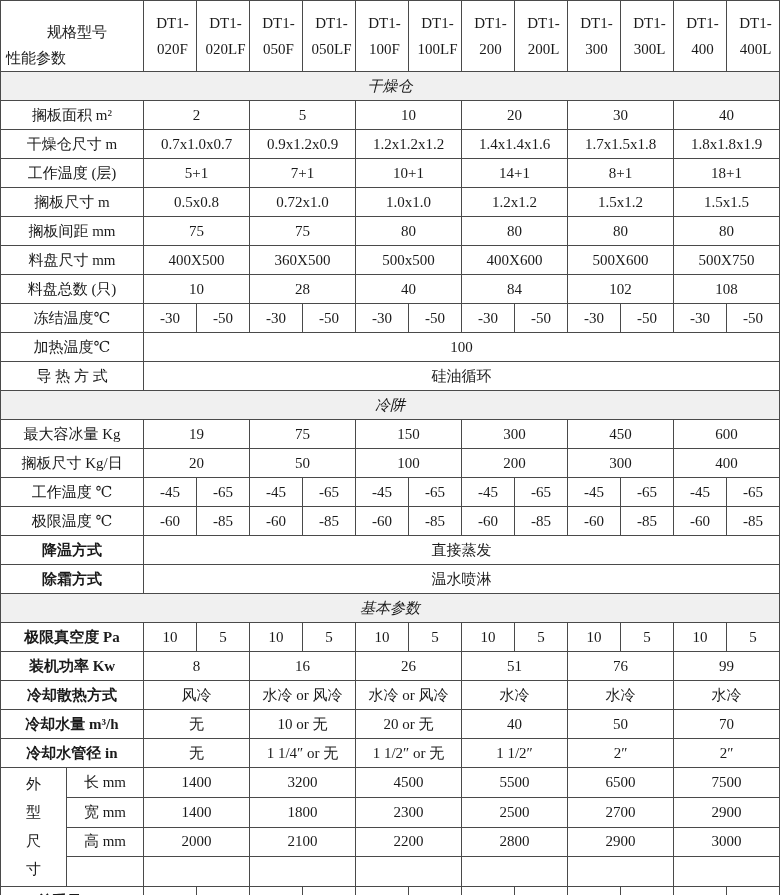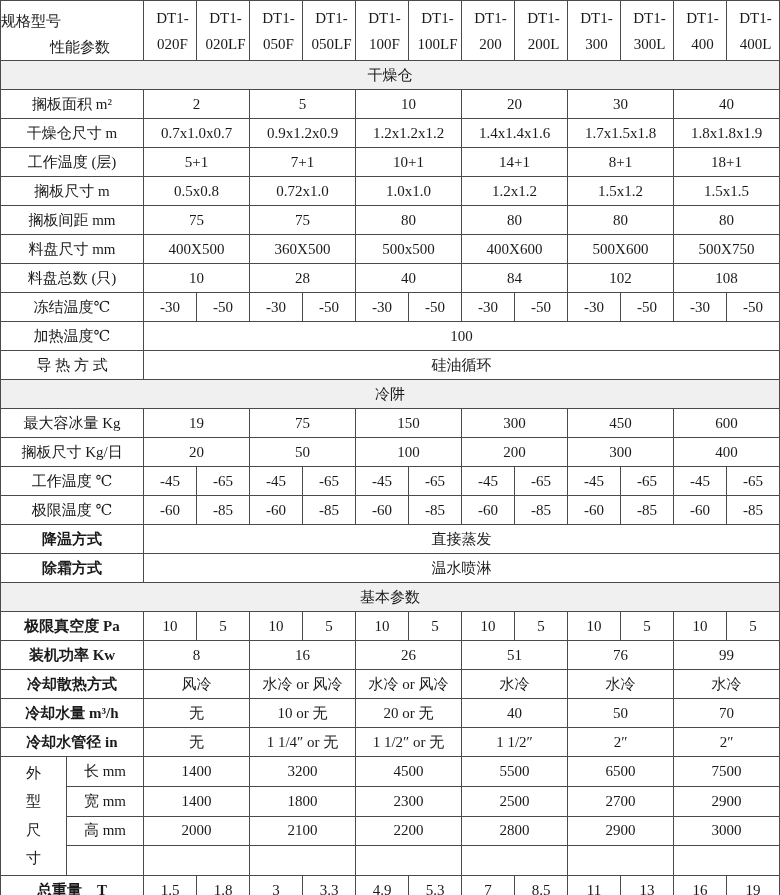--- a/index.html
+++ b/index.html
@@ -24,27 +24,28 @@
     height: 28px;
     overflow: hidden;
     white-space: nowrap;
   }
   tr.header-row td { height: 55px; }
   tr.section-row td {
     height: 25px;
     background: var(--section-bg, #f0f0f0);
     text-align: left;
     padding-left: 95px;
+    font-style: italic;
   }
   tr.tall-row td { height: 37px; }
   td.label-left { text-align: left; padding-left: 6px; font-weight: bold; }
   td.val-left  { text-align: left; padding-left: 9px; }
   td.sublabel  { text-align: left; padding-left: 8px; }
-  .corner-top    { text-align: left; line-height: 26px; margin-top: 7px; }
-  .corner-bottom { text-align: left; padding-left: 5px;  line-height: 26px; margin-left: 44px; }
+  .corner-top    { text-align: left; padding-left: 46px; line-height: 26px; margin-top: 18px; }
+  .corner-bottom { text-align: left; padding-left: 5px;  line-height: 26px; }
   .model-line { text-align: center; padding-left: 5px; line-height: 26px; }
   td.dim-label-cell { padding: 0; }
   .dim-label-stack {
     display: flex;
     flex-direction: column;
     justify-content: space-between;
     align-items: center;
     height: 104px;
     padding: 7px 0;
   }

